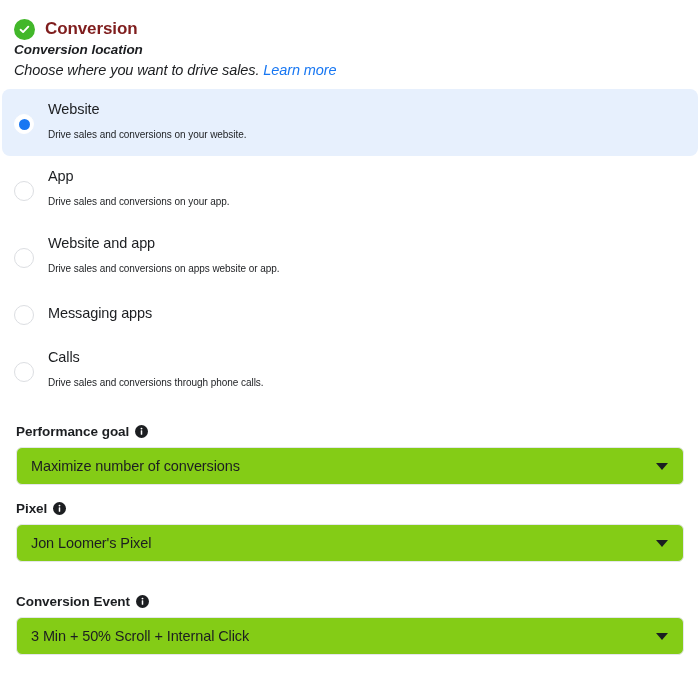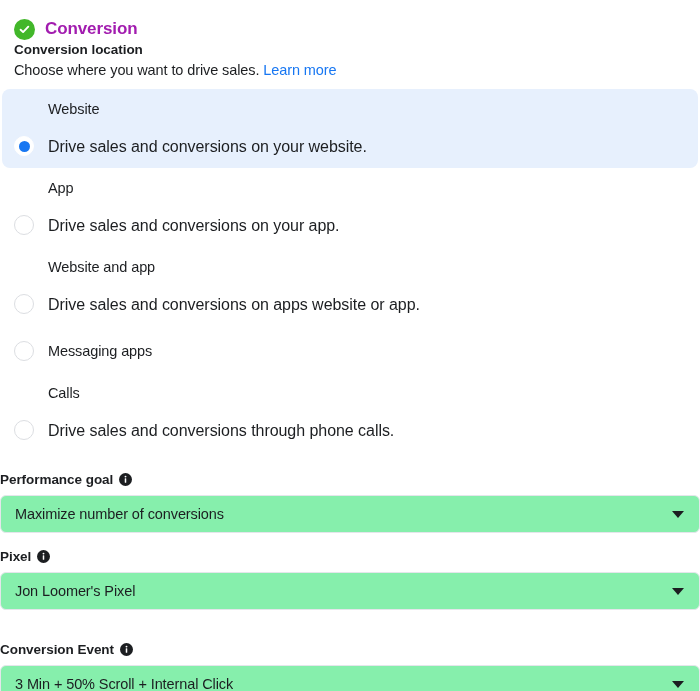--- a/index.html
+++ b/index.html
@@ -34,25 +34,25 @@
     background: #42b72a;
     display: flex;
     align-items: center;
     justify-content: center;
   }
   .check-icon svg { display: block; }
   .section-title {
     font-size: 17px;
     font-weight: bold;
     letter-spacing: -0.1px;
-    color: #a21caf;
-  }
-
-  
-  .block { padding: 0 14px; }
+    color: #7f1d1d;
+  }
+
+  
+  .block { padding: 0 14px; font-style: italic; }
   .field-label {
     font-size: 13.5px;
     font-weight: bold;
     color: #1c1e21;
     margin: 0;
     letter-spacing: -0.05px;
   }
   .sublabel {
     font-size: 14.5px;
     color: #1c1e21;
@@ -64,21 +64,21 @@
     text-decoration: none;
     cursor: pointer;
   }
 
   
   .radio-list {
     margin-top: 11px;
   }
   .radio-row {
     display: flex;
-    align-items: flex-end;
+    align-items: center;
     gap: 14px;
     padding: 11px 12px 12px 12px;
     border-radius: 8px;
     cursor: pointer;
     margin: 0 2px;
   }
   .radio-row.selected {
     background: #e7f0fd;
   }
   .radio-mark {
@@ -106,29 +106,29 @@
   }
   .radio-row.selected .radio-dot { display: block; }
   .radio-texts { display: flex; flex-direction: column; }
   .radio-title {
     font-size: 14.5px;
     color: #1c1e21;
     line-height: 19px;
     letter-spacing: -0.1px;
   }
   .radio-desc {
-    font-size: 16px;
+    font-size: 10px;
     color: #1c1e21;
     line-height: 19px;
-    margin-top: 18px;
+    margin-top: 6px;
     letter-spacing: -0.05px;
   }
 
   
-  .field-group { padding: 0 0; }
+  .field-group { padding: 0 16px; }
   .field-group.pg { margin-top: 20px; }
   .field-group.px { margin-top: 16px; }
   .field-group.ce { margin-top: 32px; }
 
   .label-row {
     display: flex;
     align-items: center;
     gap: 6px;
   }
   .info-icon {
@@ -142,21 +142,21 @@
     justify-content: center;
     cursor: pointer;
   }
   .info-icon svg { display: block; }
 
   .select-box {
     margin-top: 8px;
     height: 38px;
     border: 1px solid #e4e6eb;
     border-radius: 6px;
-    background: #86efac;
+    background: #84cc16;
     display: flex;
     align-items: center;
     justify-content: space-between;
     padding: 0 15px 0 14px;
     cursor: pointer;
   }
   .select-value {
     font-size: 14.5px;
     color: #1c1e21;
     letter-spacing: -0.1px;

